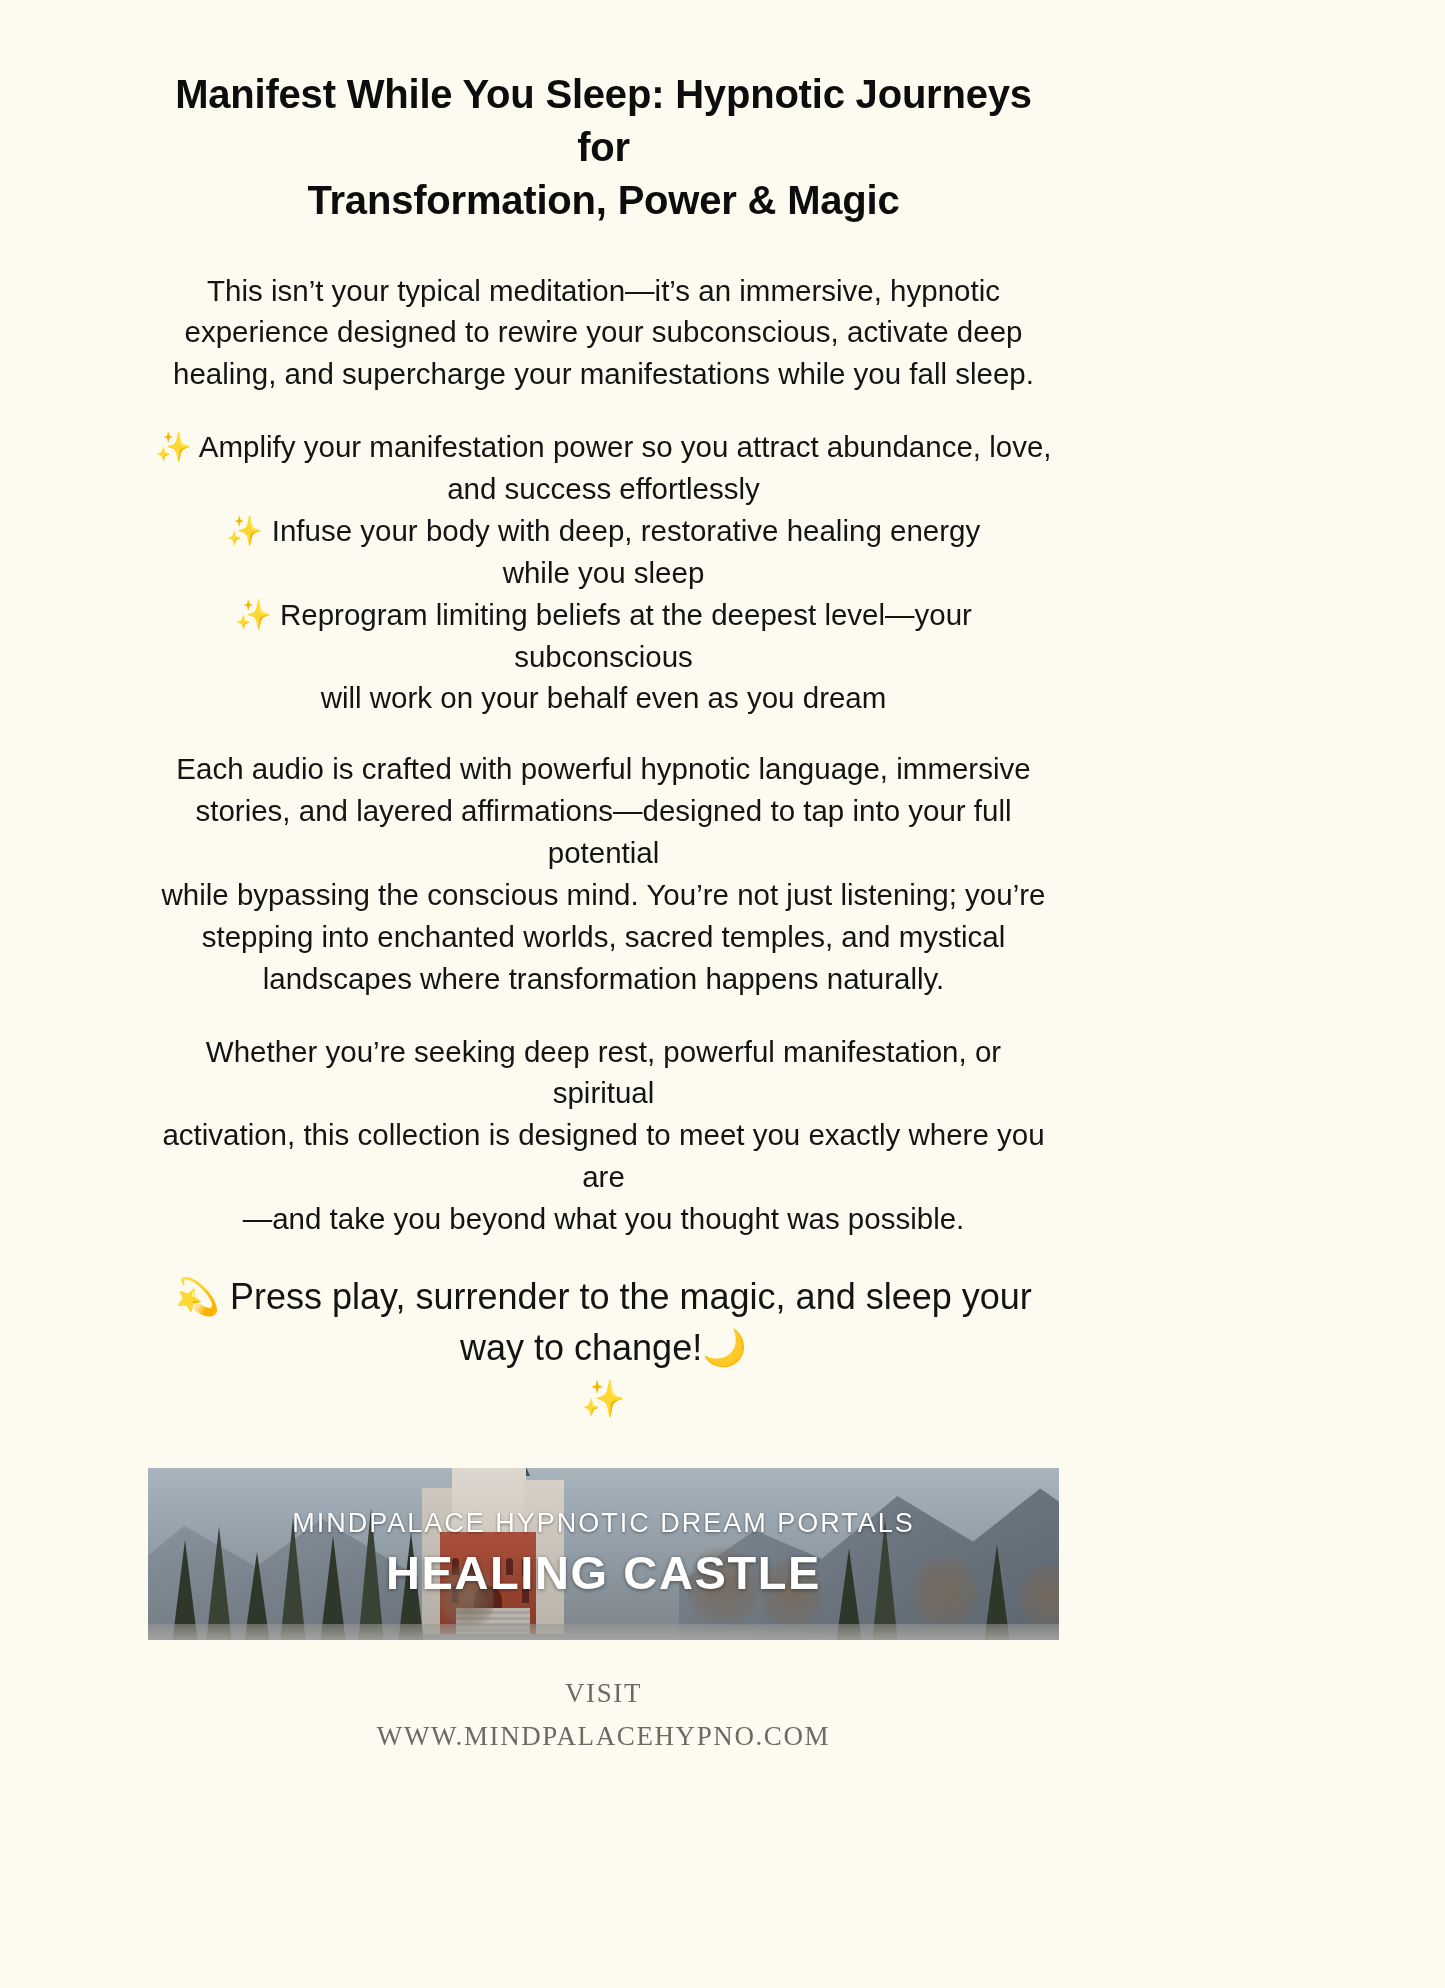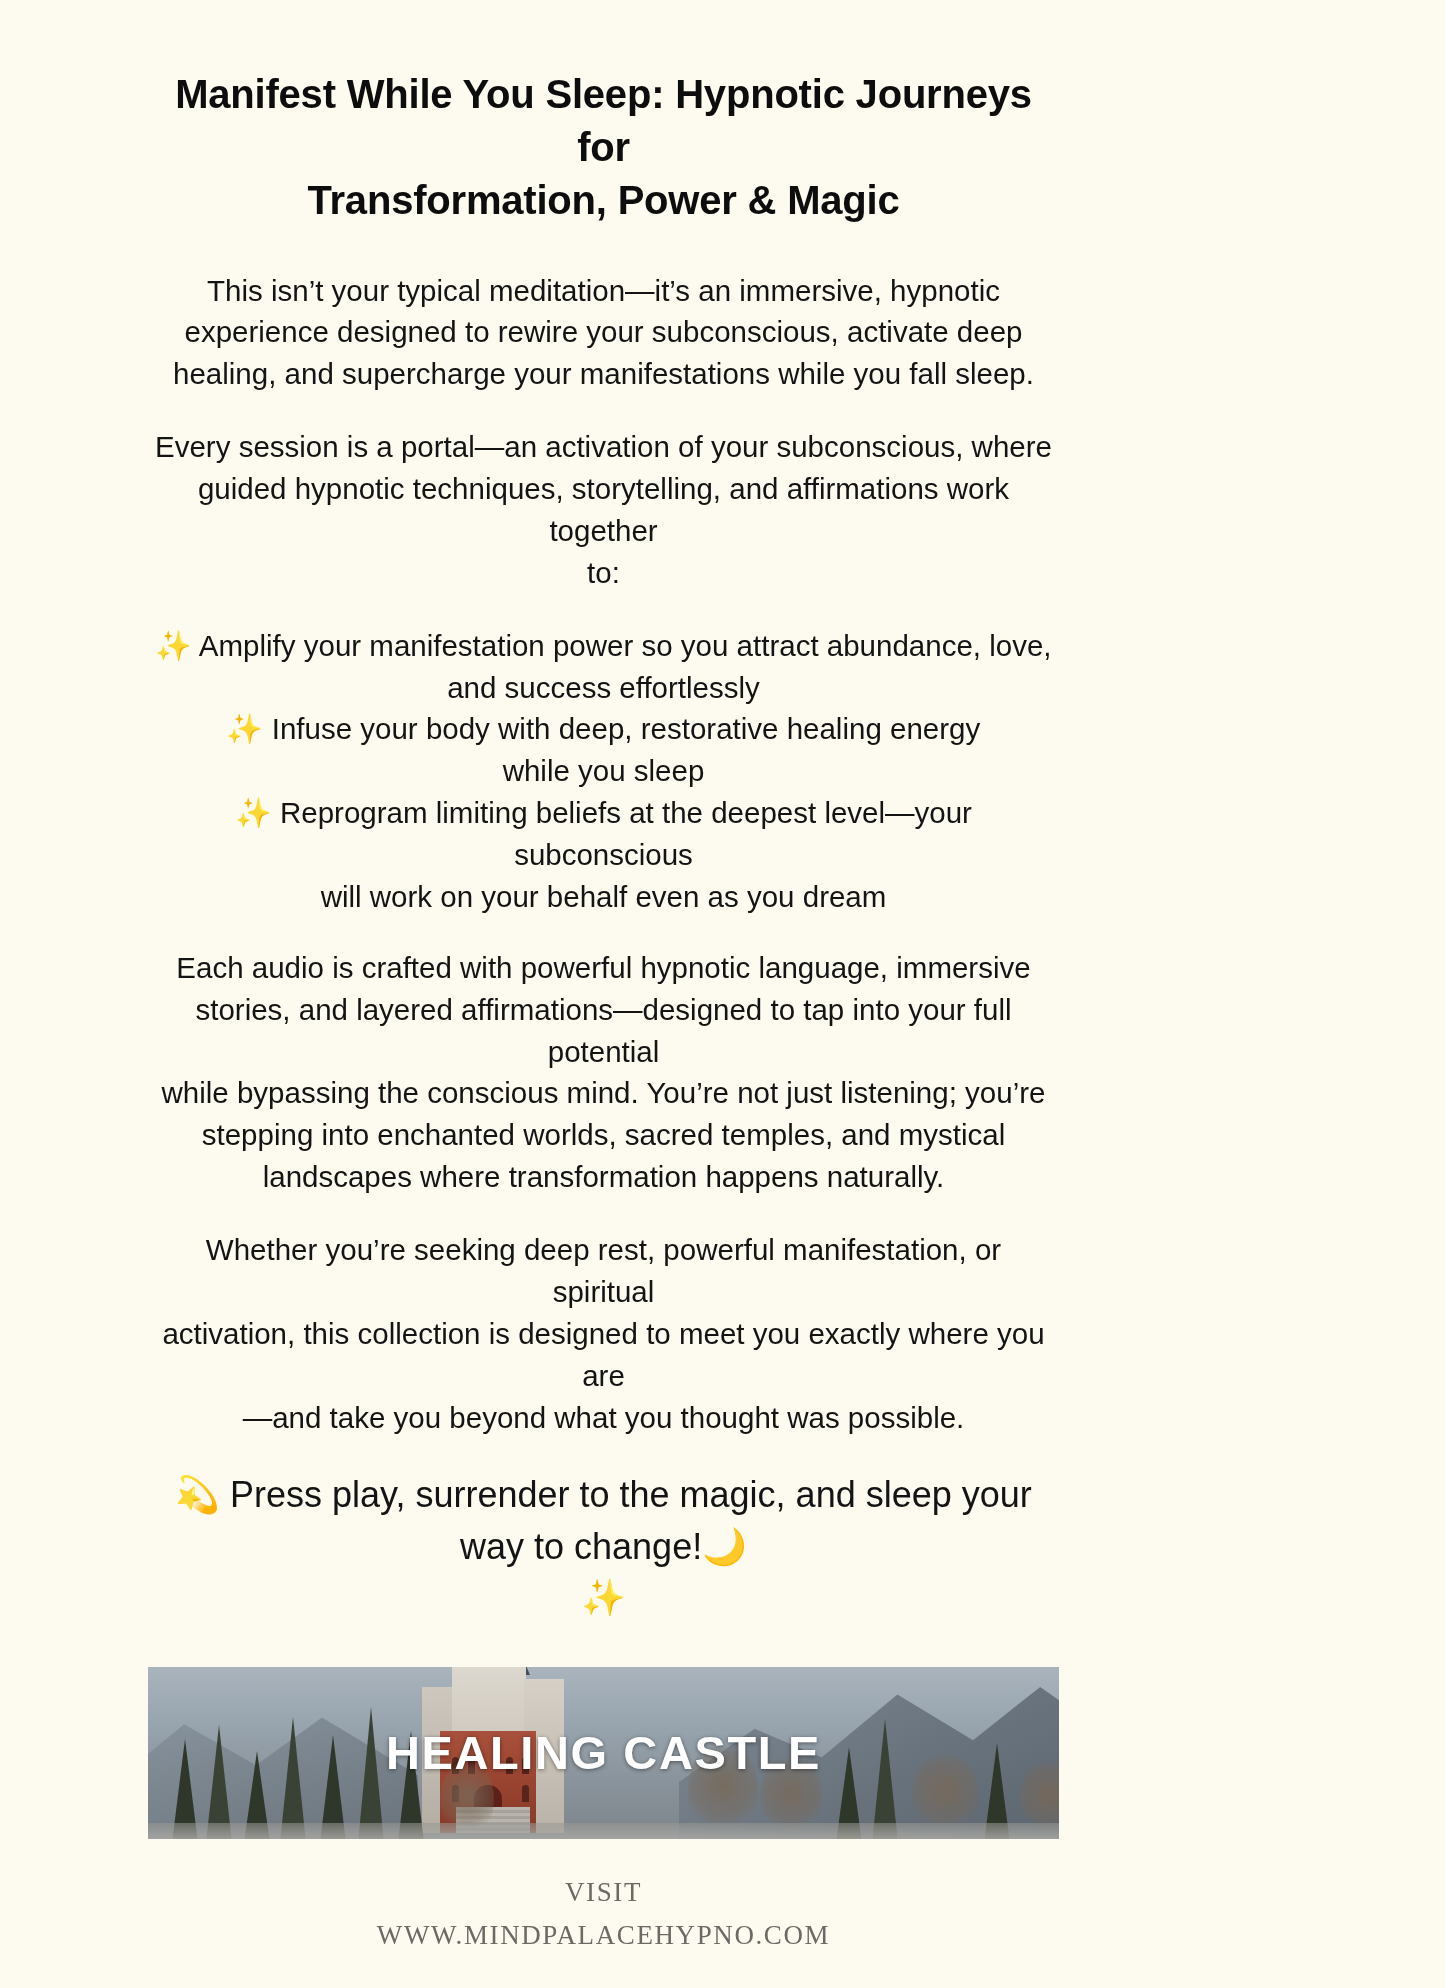--- a/index.html
+++ b/index.html
@@ -269,23 +269,20 @@
 
   <h1 class="title">Manifest While You Sleep: Hypnotic Journeys for
 Transformation, Power &amp; Magic</h1>
 
   <div class="body-wrap">
 
     <p class="para">This isn’t your typical meditation—it’s an immersive, hypnotic
 experience designed to rewire your subconscious, activate deep
 healing, and supercharge your manifestations while you fall sleep.</p>
 
-    <p class="para">Every session is a portal—an activation of your subconscious, where
-guided hypnotic techniques, storytelling, and affirmations work together
-to:</p>
 
     <ul class="bullets">
       <li class="bullet"><span class="spark">✨</span> <span>Amplify your manifestation power so you attract abundance, love,
 and success effortlessly</span></li>
       <li class="bullet"><span class="spark">✨</span> <span>Infuse your body with deep, restorative healing energy
 while you sleep</span></li>
       <li class="bullet"><span class="spark">✨</span> <span>Reprogram limiting beliefs at the deepest level—your subconscious
 will work on your behalf even as you dream</span></li>
     </ul>
 
@@ -341,20 +338,21 @@
         <div class="tree dark" style="left:688px;border-bottom-width:96px"></div>
         <div class="tree" style="left:724px;border-bottom-width:124px"></div>
         <div class="tree bare" style="left:764px;width:66px;height:96px"></div>
         <div class="tree dark" style="left:836px;border-bottom-width:100px"></div>
         <div class="tree bare" style="left:872px;width:58px;height:88px"></div>
       </div>
 
       <div class="banner-ground"></div>
 
       <div class="banner-text">
+        <div class="banner-line1">MINDPALACE HYPNOTIC DREAM PORTALS</div>
         <div class="banner-line2">HEALING CASTLE</div>
       </div>
     </div>
   </div>
 
   <div class="footer">
     <div class="footer-visit">VISIT</div>
     <div class="footer-url">WWW.MINDPALACEHYPNO.COM</div>
   </div>
 

